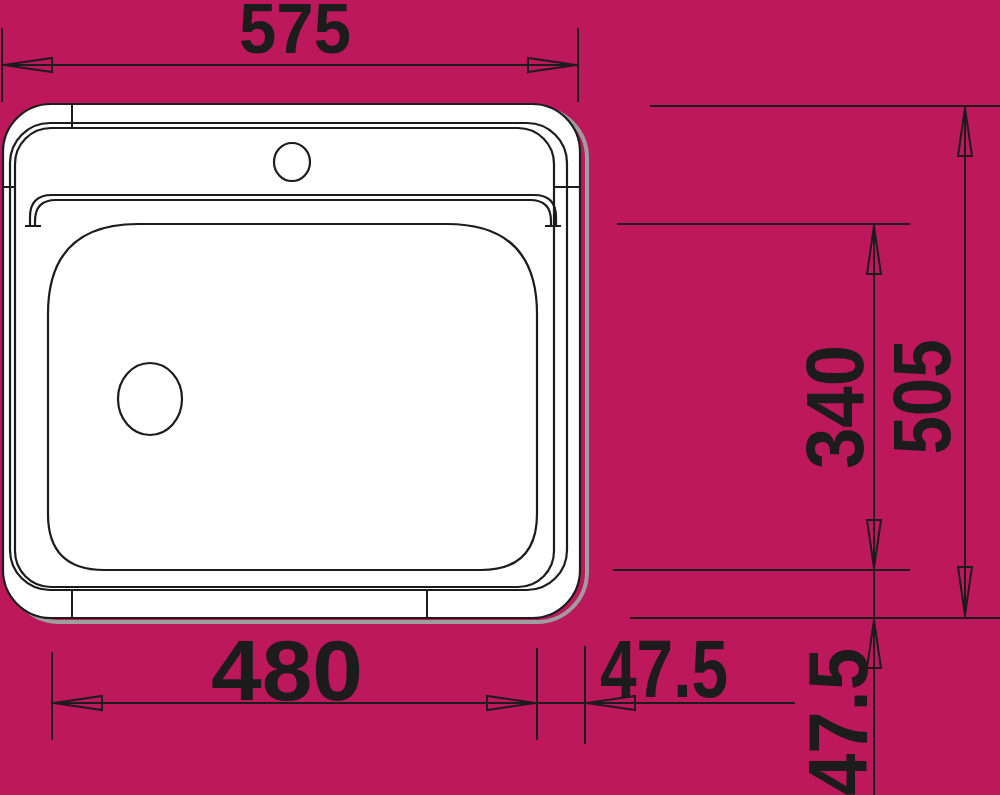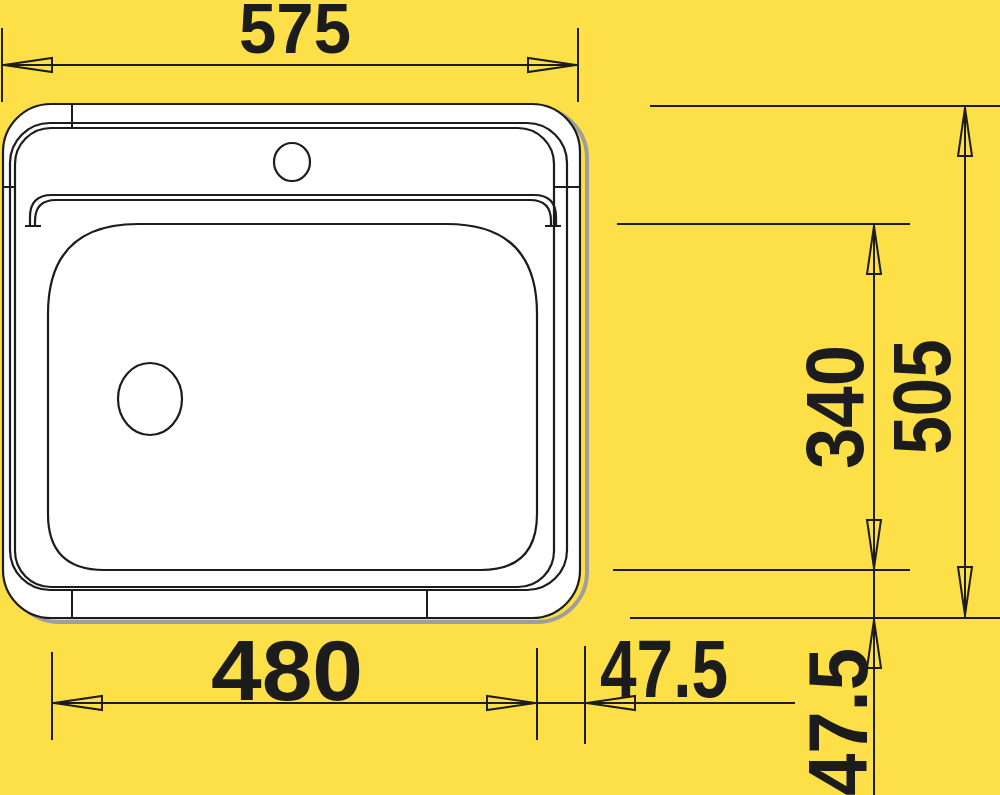--- a/index.html
+++ b/index.html
@@ -4,21 +4,21 @@
 <style>
   html, body {
     margin: 0;
     padding: 0;
     background: #ffffff;
   }
   .stage {
     position: relative;
     width: 1000px;
     height: 795px;
-    background: #fde047;
+    background: #be185d;
     overflow: hidden;
     font-family: "Liberation Sans", sans-serif;
     text-align: right;
   }
   svg { display: block; }
   .ln {
     stroke: #1c1c1c;
     stroke-width: 2.2;
     fill: none;
     stroke-linecap: butt;

